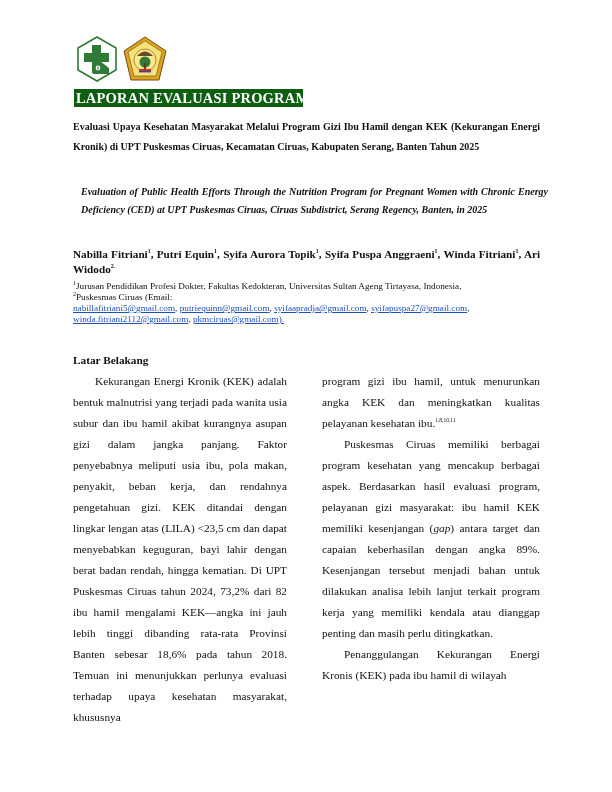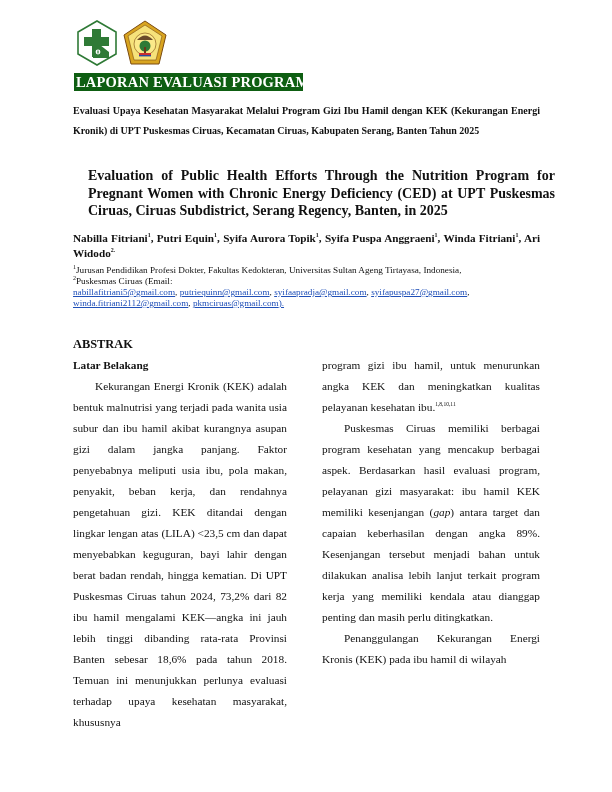--- a/index.html
+++ b/index.html
@@ -1,33 +1,33 @@
 <!DOCTYPE html>
 <html><head>
 <meta charset="utf-8">
 <style>
   html, body { margin: 0; padding: 0; background: #ffffff; }
   body { width: 612px; height: 792px; position: relative; overflow: hidden;
          font-family: "Liberation Serif", "DejaVu Serif", serif; color: #111; }
-  .abs { position: absolute; }
+  .abs { position: absolute; margin-top: 16px; }
 
   
   #logo-kemenkes { left: 76px; top: 20px; width: 42px; height: 46px; }
   #logo-untirta  { left: 122px; top: 20px; width: 46px; height: 46px; }
 
   
   #banner { left: 74px; top: 73px; width: 229px; height: 18px; background: #0e5e12;
             color: #ffffff; font-weight: bold; font-size: 14.5px; line-height: 18px;
             white-space: nowrap; text-align: justify; text-align-last: justify;
             padding: 0 2px; box-sizing: border-box; letter-spacing: 0.2px; }
 
   #title-id { left: 73px; top: 101px; width: 467px; font-weight: bold; font-size: 10px;
               line-height: 20px; text-align: justify; }
-  #title-en { left: 88px; top: 167px; width: 467px; font-weight: bold; 
-              font-size: 14px; line-height: 17.5px; text-align: justify; }
+  #title-en { left: 81px; top: 167px; width: 467px; font-weight: bold; font-style: italic;
+              font-size: 10px; line-height: 17.5px; text-align: justify; }
   #authors  { left: 73px; top: 231px; width: 467px; font-weight: bold; font-size: 11.2px;
               line-height: 15px; text-align: justify; }
   #affil    { left: 73px; top: 265px; width: 467px; font-size: 9.2px; line-height: 11px; }
   #affil a  { color: #1f4fb8; text-decoration: underline; text-align: right; }
   sup { font-size: 6px; line-height: 0; vertical-align: super; }
 
   .col { width: 214px; font-size: 11.3px; line-height: 21px; text-align: justify; }
   #col-left  { left: 73px; top: 334px; }
   #col-right { left: 322px; top: 355px; width: 218px; }
   .heading { font-weight: bold; font-size: 11.3px; line-height: 21px; }
@@ -84,21 +84,20 @@
     <a>putriequinn@gmail.com</a>,
     <a>syifaapradja@gmail.com</a>,
     <a>syifapuspa27@gmail.com</a>,
     <br>
     <a>winda.fitriani2112@gmail.com</a>,
     <a>pkmciruas@gmail.com</a><a>).</a>
   </div>
 </div>
 
 <div id="col-left" class="abs col">
-  <div class="abstrak">ABSTRAK</div>
   <div class="heading">Latar Belakang</div>
   <p class="indent">Kekurangan Energi Kronik (KEK) adalah bentuk malnutrisi yang terjadi pada wanita usia subur dan ibu hamil akibat kurangnya asupan gizi dalam jangka panjang. Faktor penyebabnya meliputi usia ibu, pola makan, penyakit, beban kerja, dan rendahnya pengetahuan gizi. KEK ditandai dengan lingkar lengan atas (LILA) &lt;23,5 cm dan dapat menyebabkan keguguran, bayi lahir dengan berat badan rendah, hingga kematian. Di UPT Puskesmas Ciruas tahun 2024, 73,2% dari 82 ibu hamil mengalami KEK—angka ini jauh lebih tinggi dibanding rata-rata Provinsi Banten sebesar 18,6% pada tahun 2018. Temuan ini menunjukkan perlunya evaluasi terhadap upaya kesehatan masyarakat, khususnya</p>
 </div>
 
 <div id="col-right" class="abs col">
   <p><span>program gizi ibu hamil, untuk menurunkan angka KEK dan meningkatkan kualitas pelayanan kesehatan ibu.</span><span class="cite">1,8,10,11</span></p>
   <p class="indent"><span>Puskesmas Ciruas memiliki berbagai program kesehatan yang mencakup berbagai aspek. Berdasarkan hasil evaluasi program, pelayanan gizi masyarakat: ibu hamil KEK memiliki kesenjangan (</span><i>gap</i><span>) antara target dan capaian keberhasilan dengan angka 89%. Kesenjangan tersebut menjadi bahan untuk dilakukan analisa lebih lanjut terkait program kerja yang memiliki kendala atau dianggap penting dan masih perlu ditingkatkan.</span></p>
   <p class="indent">Penanggulangan Kekurangan Energi Kronis (KEK) pada ibu hamil di wilayah</p>
 </div>
 

